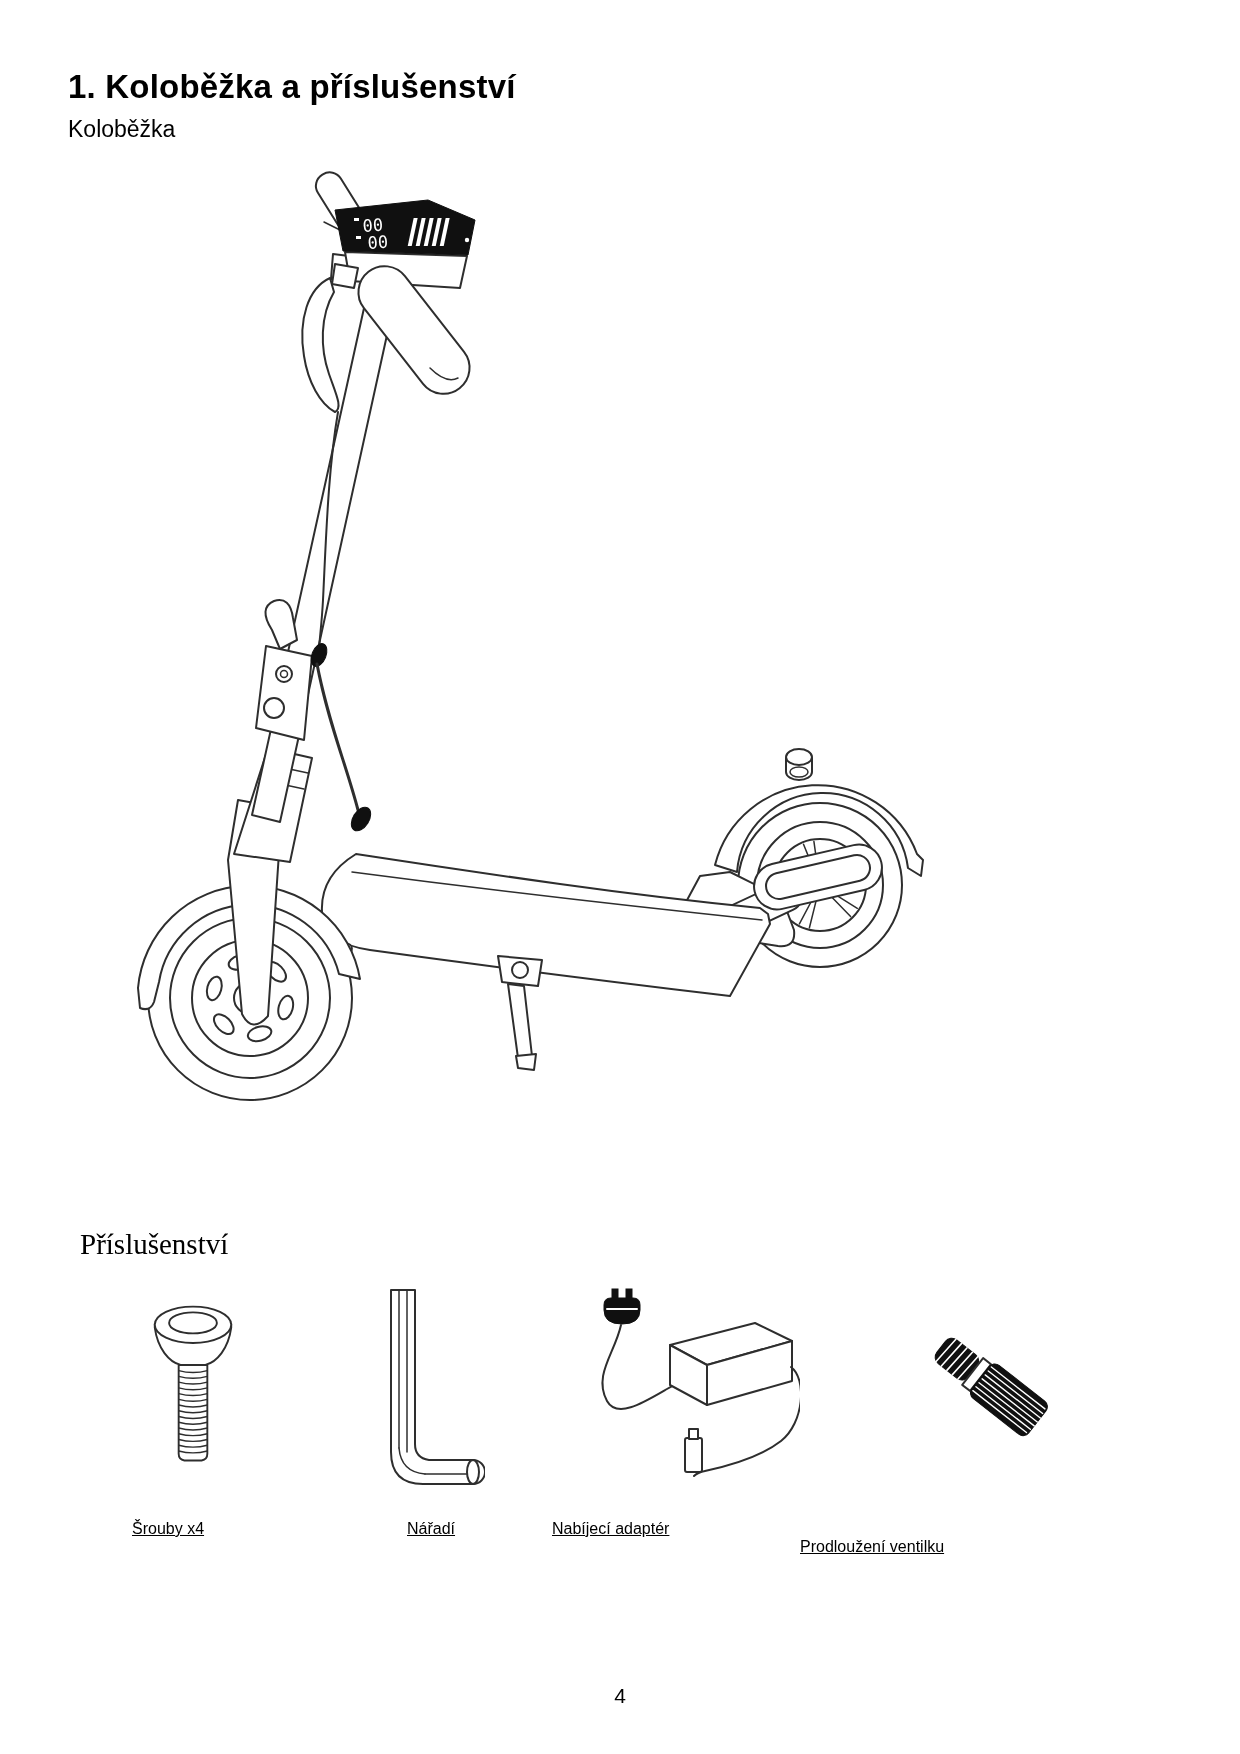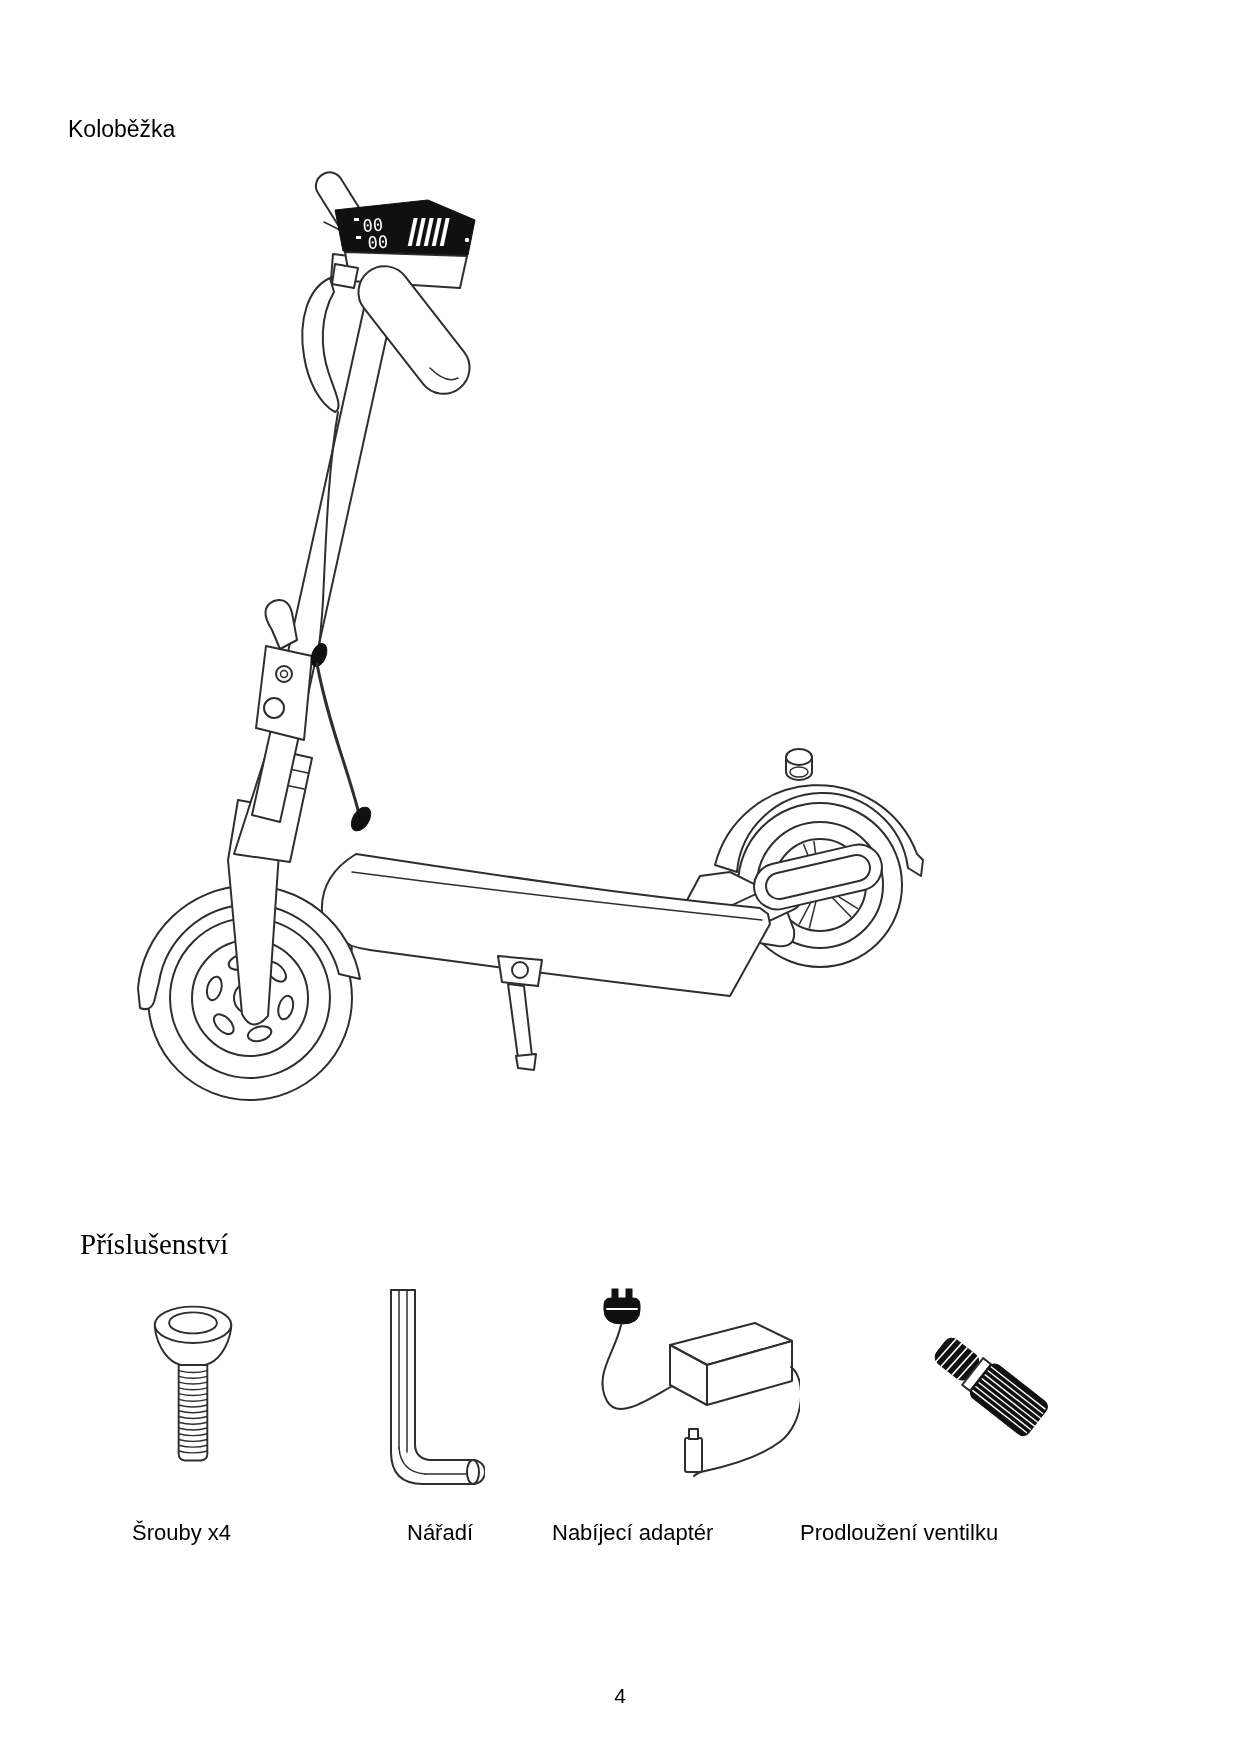--- a/index.html
+++ b/index.html
@@ -19,38 +19,39 @@
   .h2{
     position:absolute; left:68px; top:116px;
     font-size:23px; font-weight:normal;
   }
   .h2b{
     position:absolute; left:80px; top:1228px;
     font-size:29px; font-weight:normal;font-family:Liberation Serif, serif;
   }
   .acc-label{
     position:absolute; top:1520px;
-    font-size:22px; white-space:nowrap;
+    font-size:16px; white-space:nowrap;text-decoration:underline;
   }
   .pagenum{
     position:absolute; left:0; top:1684px; width:100%;
     text-align:center; font-size:21px;
   }
   svg{position:absolute;}
   .ln{fill:#ffffff;stroke:#2e2e2e;stroke-width:2;stroke-linejoin:round;stroke-linecap:round;}
   .ln15{fill:none;stroke:#2e2e2e;stroke-width:1.5;stroke-linecap:round;}
   .lnf{fill:none;stroke:#2e2e2e;stroke-width:2;stroke-linecap:round;}
   .dk{fill:#101010;stroke:#101010;stroke-width:1;}
   .wt{stroke:#ffffff;fill:none;stroke-width:2;stroke-linecap:round;}
 </style>
 </head>
 <body>
 
 <div class="page">
 
+  <div class="h1">1. Koloběžka a příslušenství</div>
   <div class="h2">Koloběžka</div>
 
   <svg style="left:130px; top:160px;" width="800" height="960" viewBox="0 0 800 960">
 
     <g>
       <circle class="ln" cx="690" cy="725" r="82"></circle>
       <circle class="ln" cx="690" cy="725" r="63"></circle>
       <circle class="ln" cx="690" cy="725" r="46"></circle>
       <g class="ln15">
         <line x1="685.1" y1="712.9" x2="673.5" y2="684.2"></line>
@@ -253,16 +254,16 @@
           <line x1="60" y1="87" x2="129" y2="87"></line>
           <line x1="60" y1="92" x2="128" y2="92"></line>
         </g>
       </g>
     </g>
   </svg>
 
   <div class="acc-label" style="left:132px;">Šrouby x4</div>
   <div class="acc-label" style="left:407px;">Nářadí</div>
   <div class="acc-label" style="left:552px;">Nabíjecí adaptér</div>
-  <div class="acc-label" style="left:800px;">Prodloužení ventilku</div>
+  <div class="acc-label" style="left:800px;margin-top:18px;">Prodloužení ventilku</div>
 
   <div class="pagenum">4</div>
 </div>
 
 </body></html>

